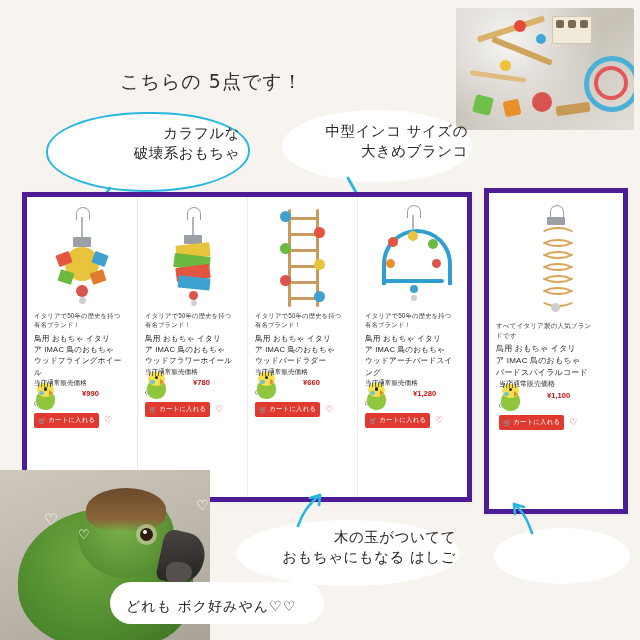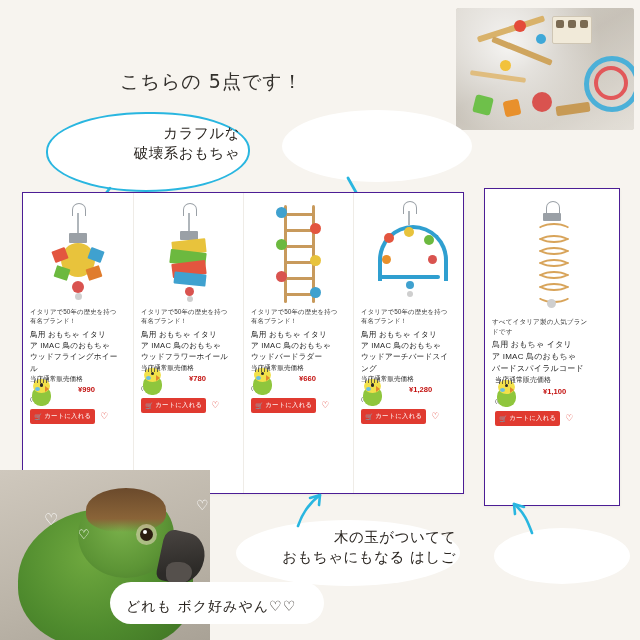--- a/index.html
+++ b/index.html
@@ -59,21 +59,21 @@
   }
   .tp-item {
     position: absolute;
     border-radius: 2px;
   }
 
   
   .strip {
     position: absolute;
     background: #ffffff;
-    border: 1px solid #4c1d95;
+    border: 5px solid #4c1d95;
     box-shadow: 0 1px 3px rgba(0,0,0,0.05);
   }
   #strip-main {
     left: 22px;
     top: 192px;
     width: 440px;
     height: 300px;
   }
   #strip-side {
     left: 484px;
@@ -411,20 +411,22 @@
 
   <div class="bubble" style="left:46px; top:112px; width:204px; height:80px; border-radius:50% 48% 52% 50%;"></div>
   <div class="hand bubble-txt hand-blue" style="left: 58px; top: 124px; width: 182px; white-space: pre-line;">カラフルな
 破壊系おもちゃ</div>
   <svg class="arrow" width="50" height="30" style="left:72px; top:186px;">
     <path d="M38 2 C30 14, 18 20, 6 26" stroke-width="2.6" stroke-linecap="round"></path>
     <path d="M6 26 L15 24 M6 26 L10 18" stroke-width="2.6" stroke-linecap="round"></path>
   </svg>
 
   <div class="bubble-white" style="left:282px; top:110px; width:190px; height:72px;"></div>
+  <div class="hand bubble-txt hand-blue" style="left: 288px; top: 122px; width: 180px; white-space: pre-line;">中型インコ サイズの
+大きめブランコ</div>
   <svg class="arrow" width="60" height="70" style="left:334px; top:176px;">
     <path d="M14 2 C26 22, 34 40, 40 60" stroke-width="2.8" stroke-linecap="round"></path>
     <path d="M40 60 L32 52 M40 60 L42 49" stroke-width="2.8" stroke-linecap="round"></path>
   </svg>
 
   <div class="strip" id="strip-main">
 
     <div class="product" style="left:0px;">
       <div class="p-img">
         <div class="hanger"></div>

